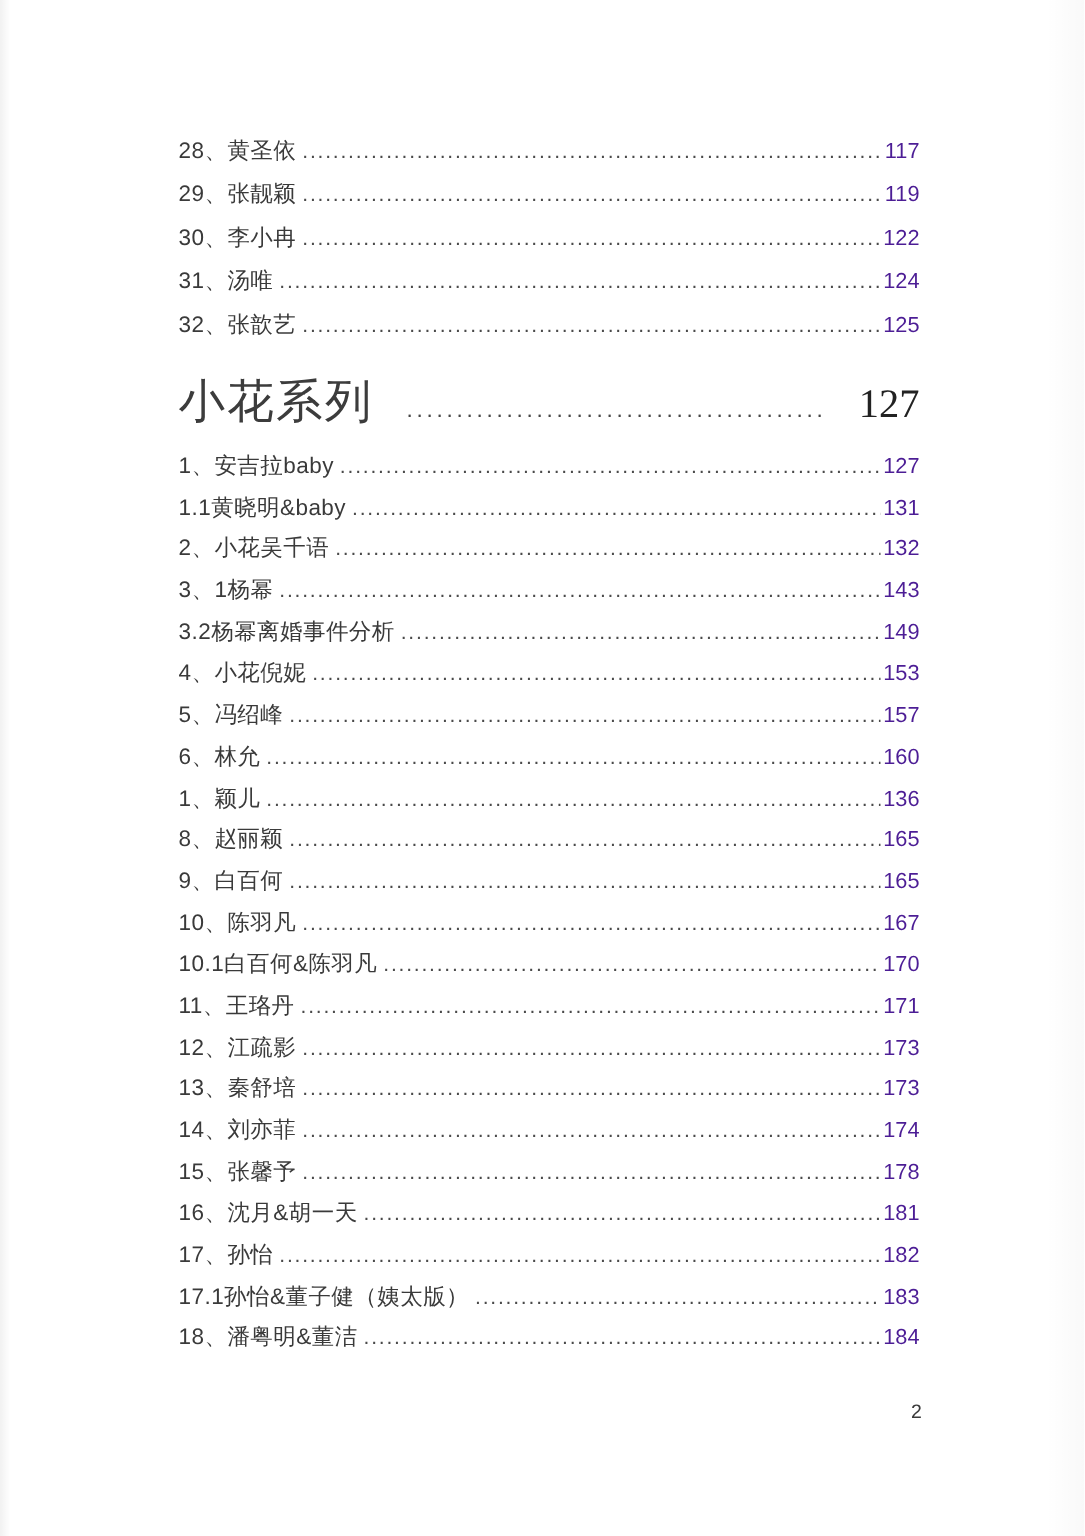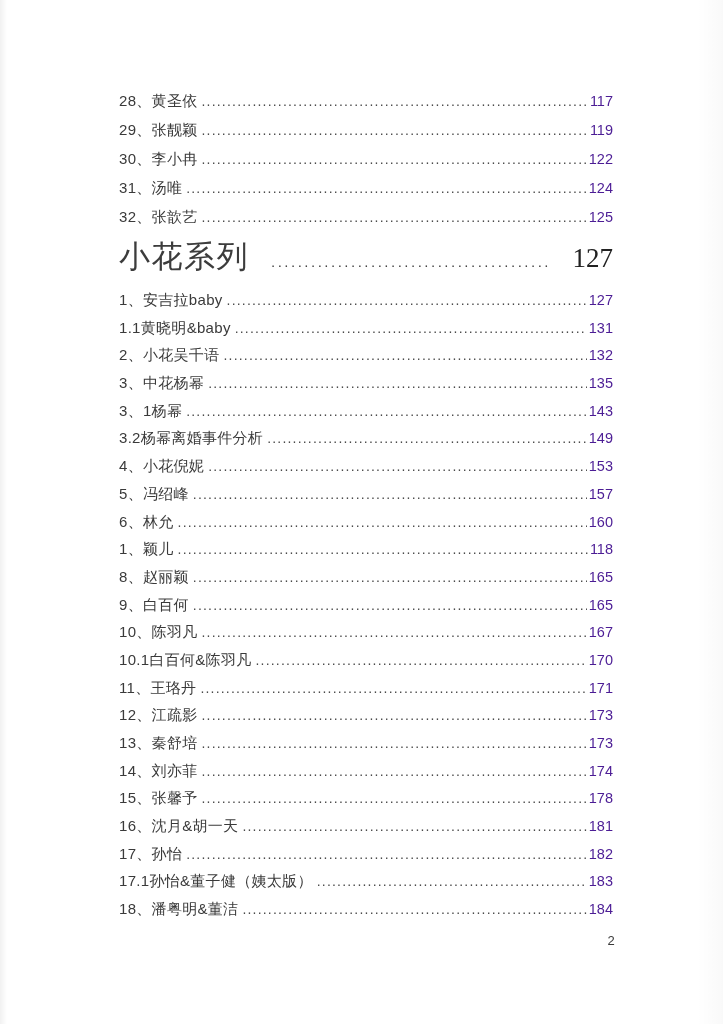--- a/index.html
+++ b/index.html
@@ -73,21 +73,21 @@
     flex: 0 0 auto;
     font-size: 14.5px;
     color: #4c1d95;
   }
 
   .toc-heading {
     display: flex;
     align-items: baseline;
     white-space: nowrap;
     overflow: hidden;
-    margin-top: 4px;
+    margin-top: 15px;
     margin-bottom: 7px;
     height: 44px;
     line-height: 44px;
     gap: 20px;
   }
   .heading-label {
     font-size: 31px;
     letter-spacing: 1.5px;
     color: #3c3c3c;
     flex: 0 0 auto;
@@ -165,25 +165,20 @@
         <span class="toc-label">1.1黄晓明&amp;baby</span>
         <span class="leader"></span>
         <span class="toc-page">131</span>
       </div>
         <div class="toc-row">
         <span class="toc-label">2、小花吴千语</span>
         <span class="leader"></span>
         <span class="toc-page">132</span>
       </div>
         <div class="toc-row">
-        <span class="toc-label">3、中花杨幂</span>
-        <span class="leader"></span>
-        <span class="toc-page">135</span>
-      </div>
-        <div class="toc-row">
         <span class="toc-label">3、1杨幂</span>
         <span class="leader"></span>
         <span class="toc-page">143</span>
       </div>
         <div class="toc-row">
         <span class="toc-label">3.2杨幂离婚事件分析</span>
         <span class="leader"></span>
         <span class="toc-page">149</span>
       </div>
         <div class="toc-row">
@@ -197,21 +192,21 @@
         <span class="toc-page">157</span>
       </div>
         <div class="toc-row">
         <span class="toc-label">6、林允</span>
         <span class="leader"></span>
         <span class="toc-page">160</span>
       </div>
         <div class="toc-row">
         <span class="toc-label">1、颖儿</span>
         <span class="leader"></span>
-        <span class="toc-page">118</span>
+        <span class="toc-page">136</span>
       </div>
         <div class="toc-row">
         <span class="toc-label">8、赵丽颖</span>
         <span class="leader"></span>
         <span class="toc-page">165</span>
       </div>
         <div class="toc-row">
         <span class="toc-label">9、白百何</span>
         <span class="leader"></span>
         <span class="toc-page">165</span>

